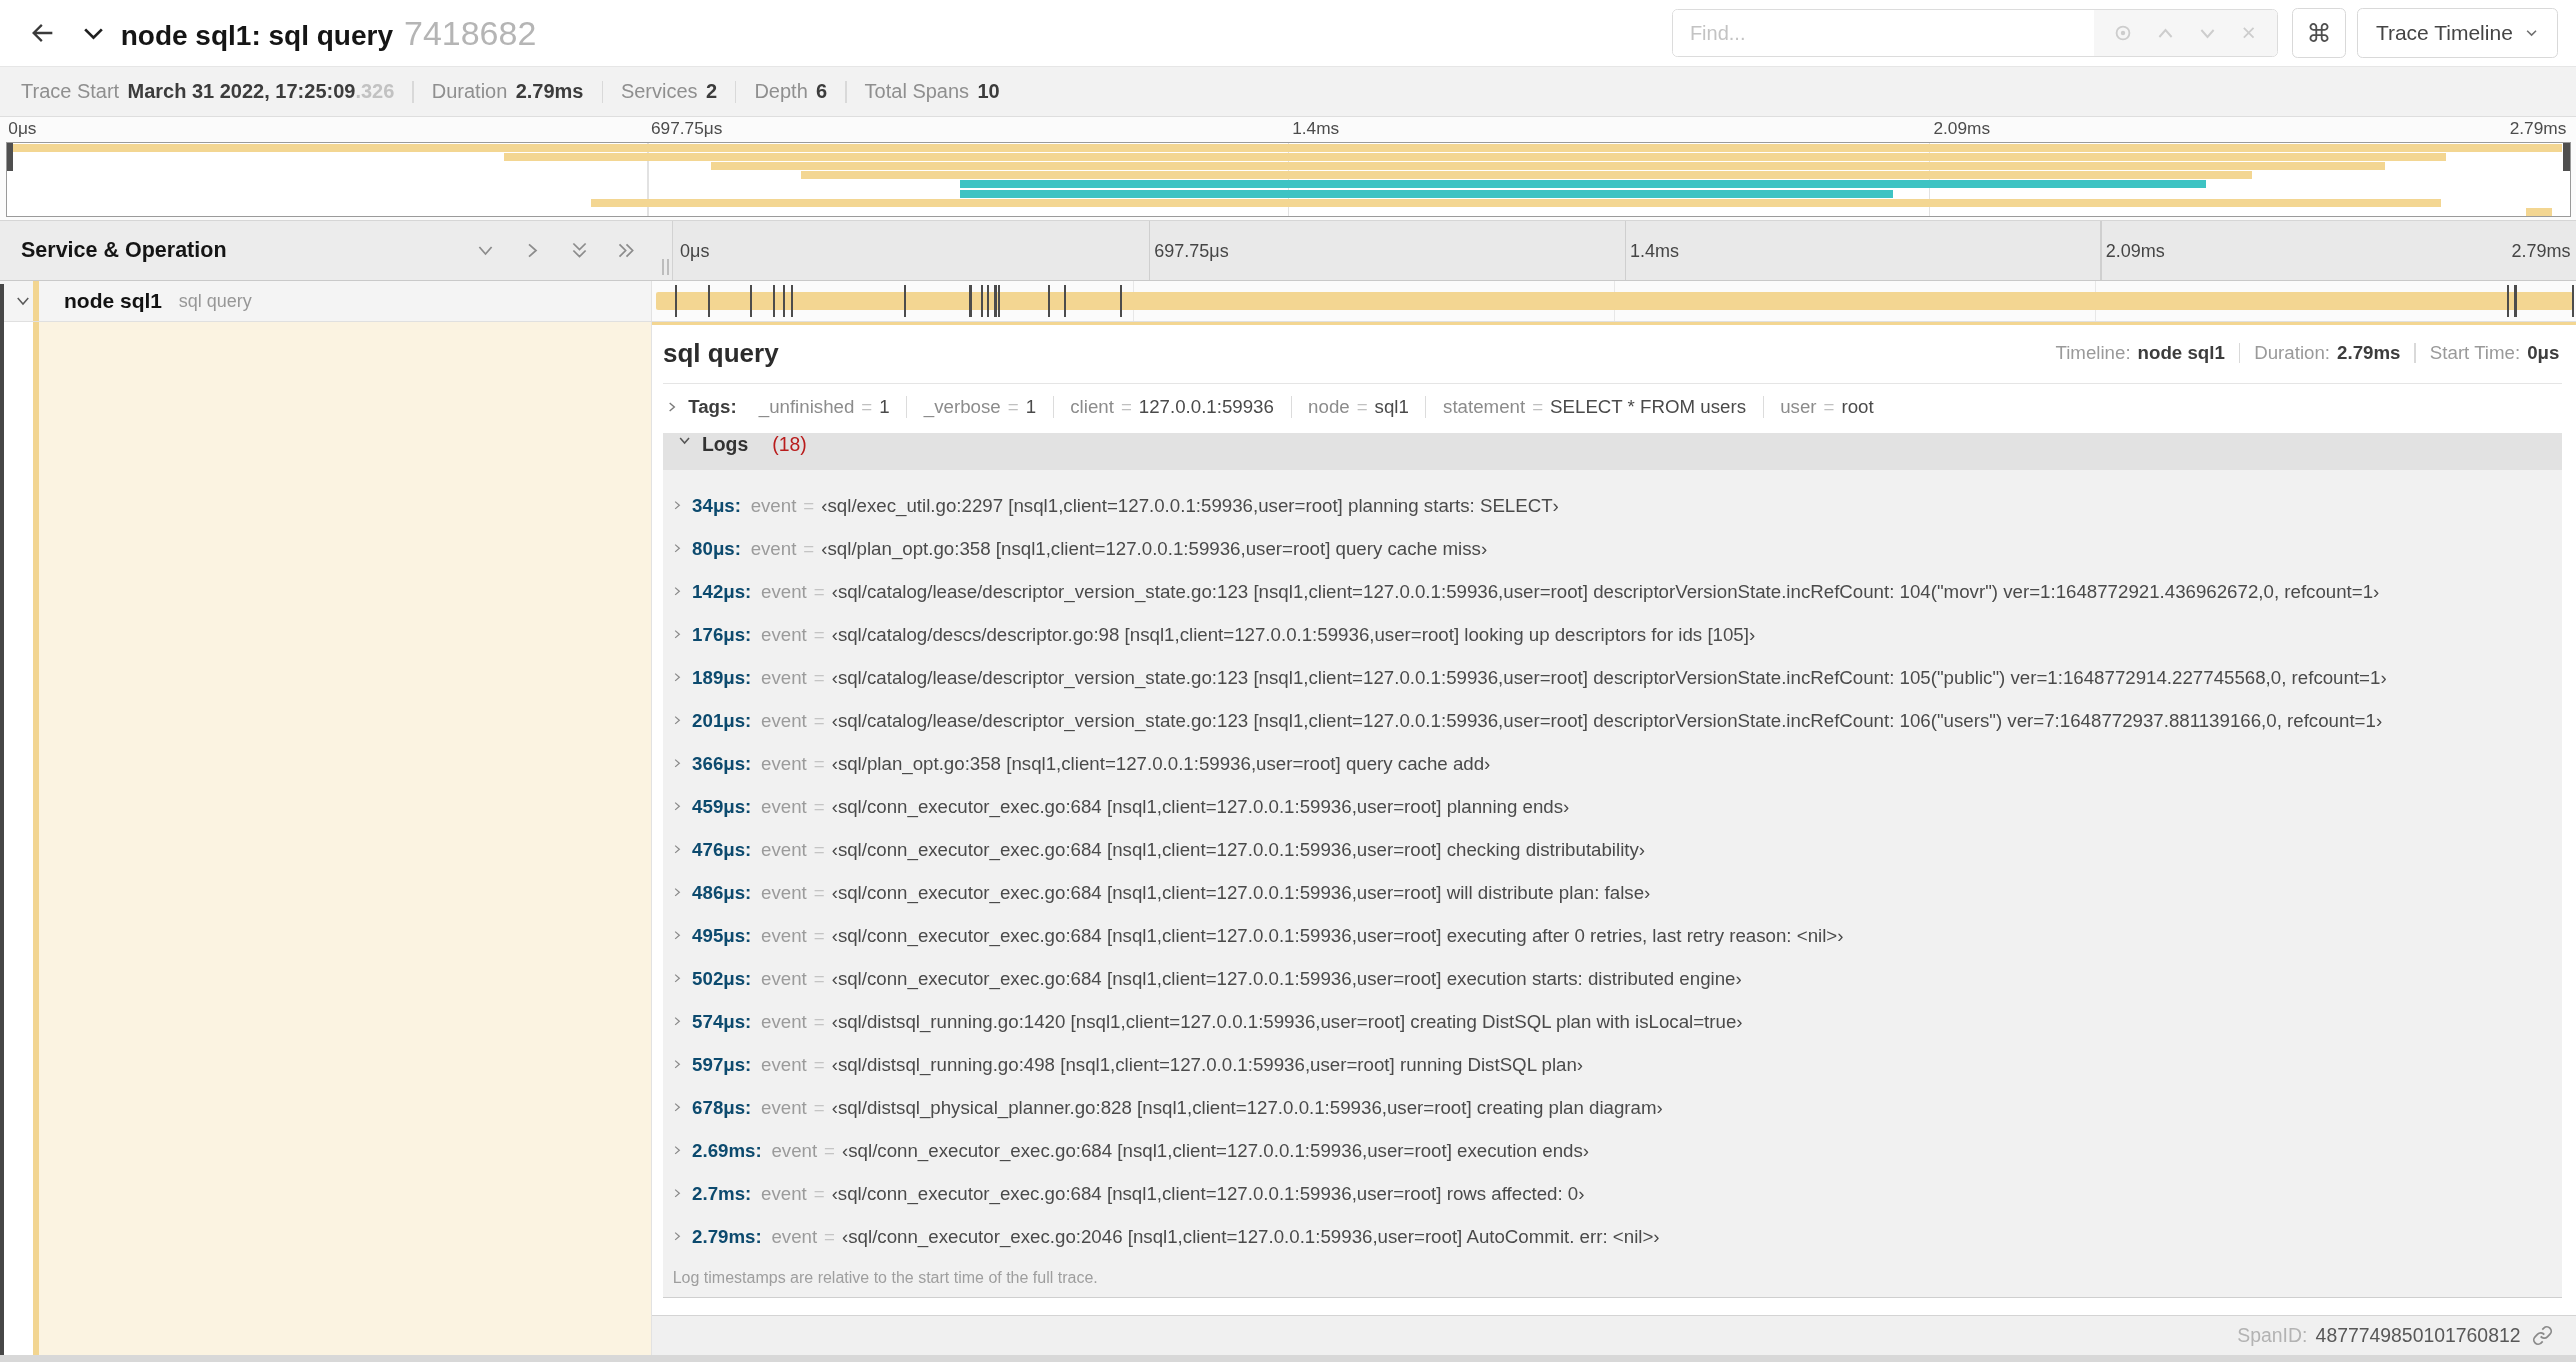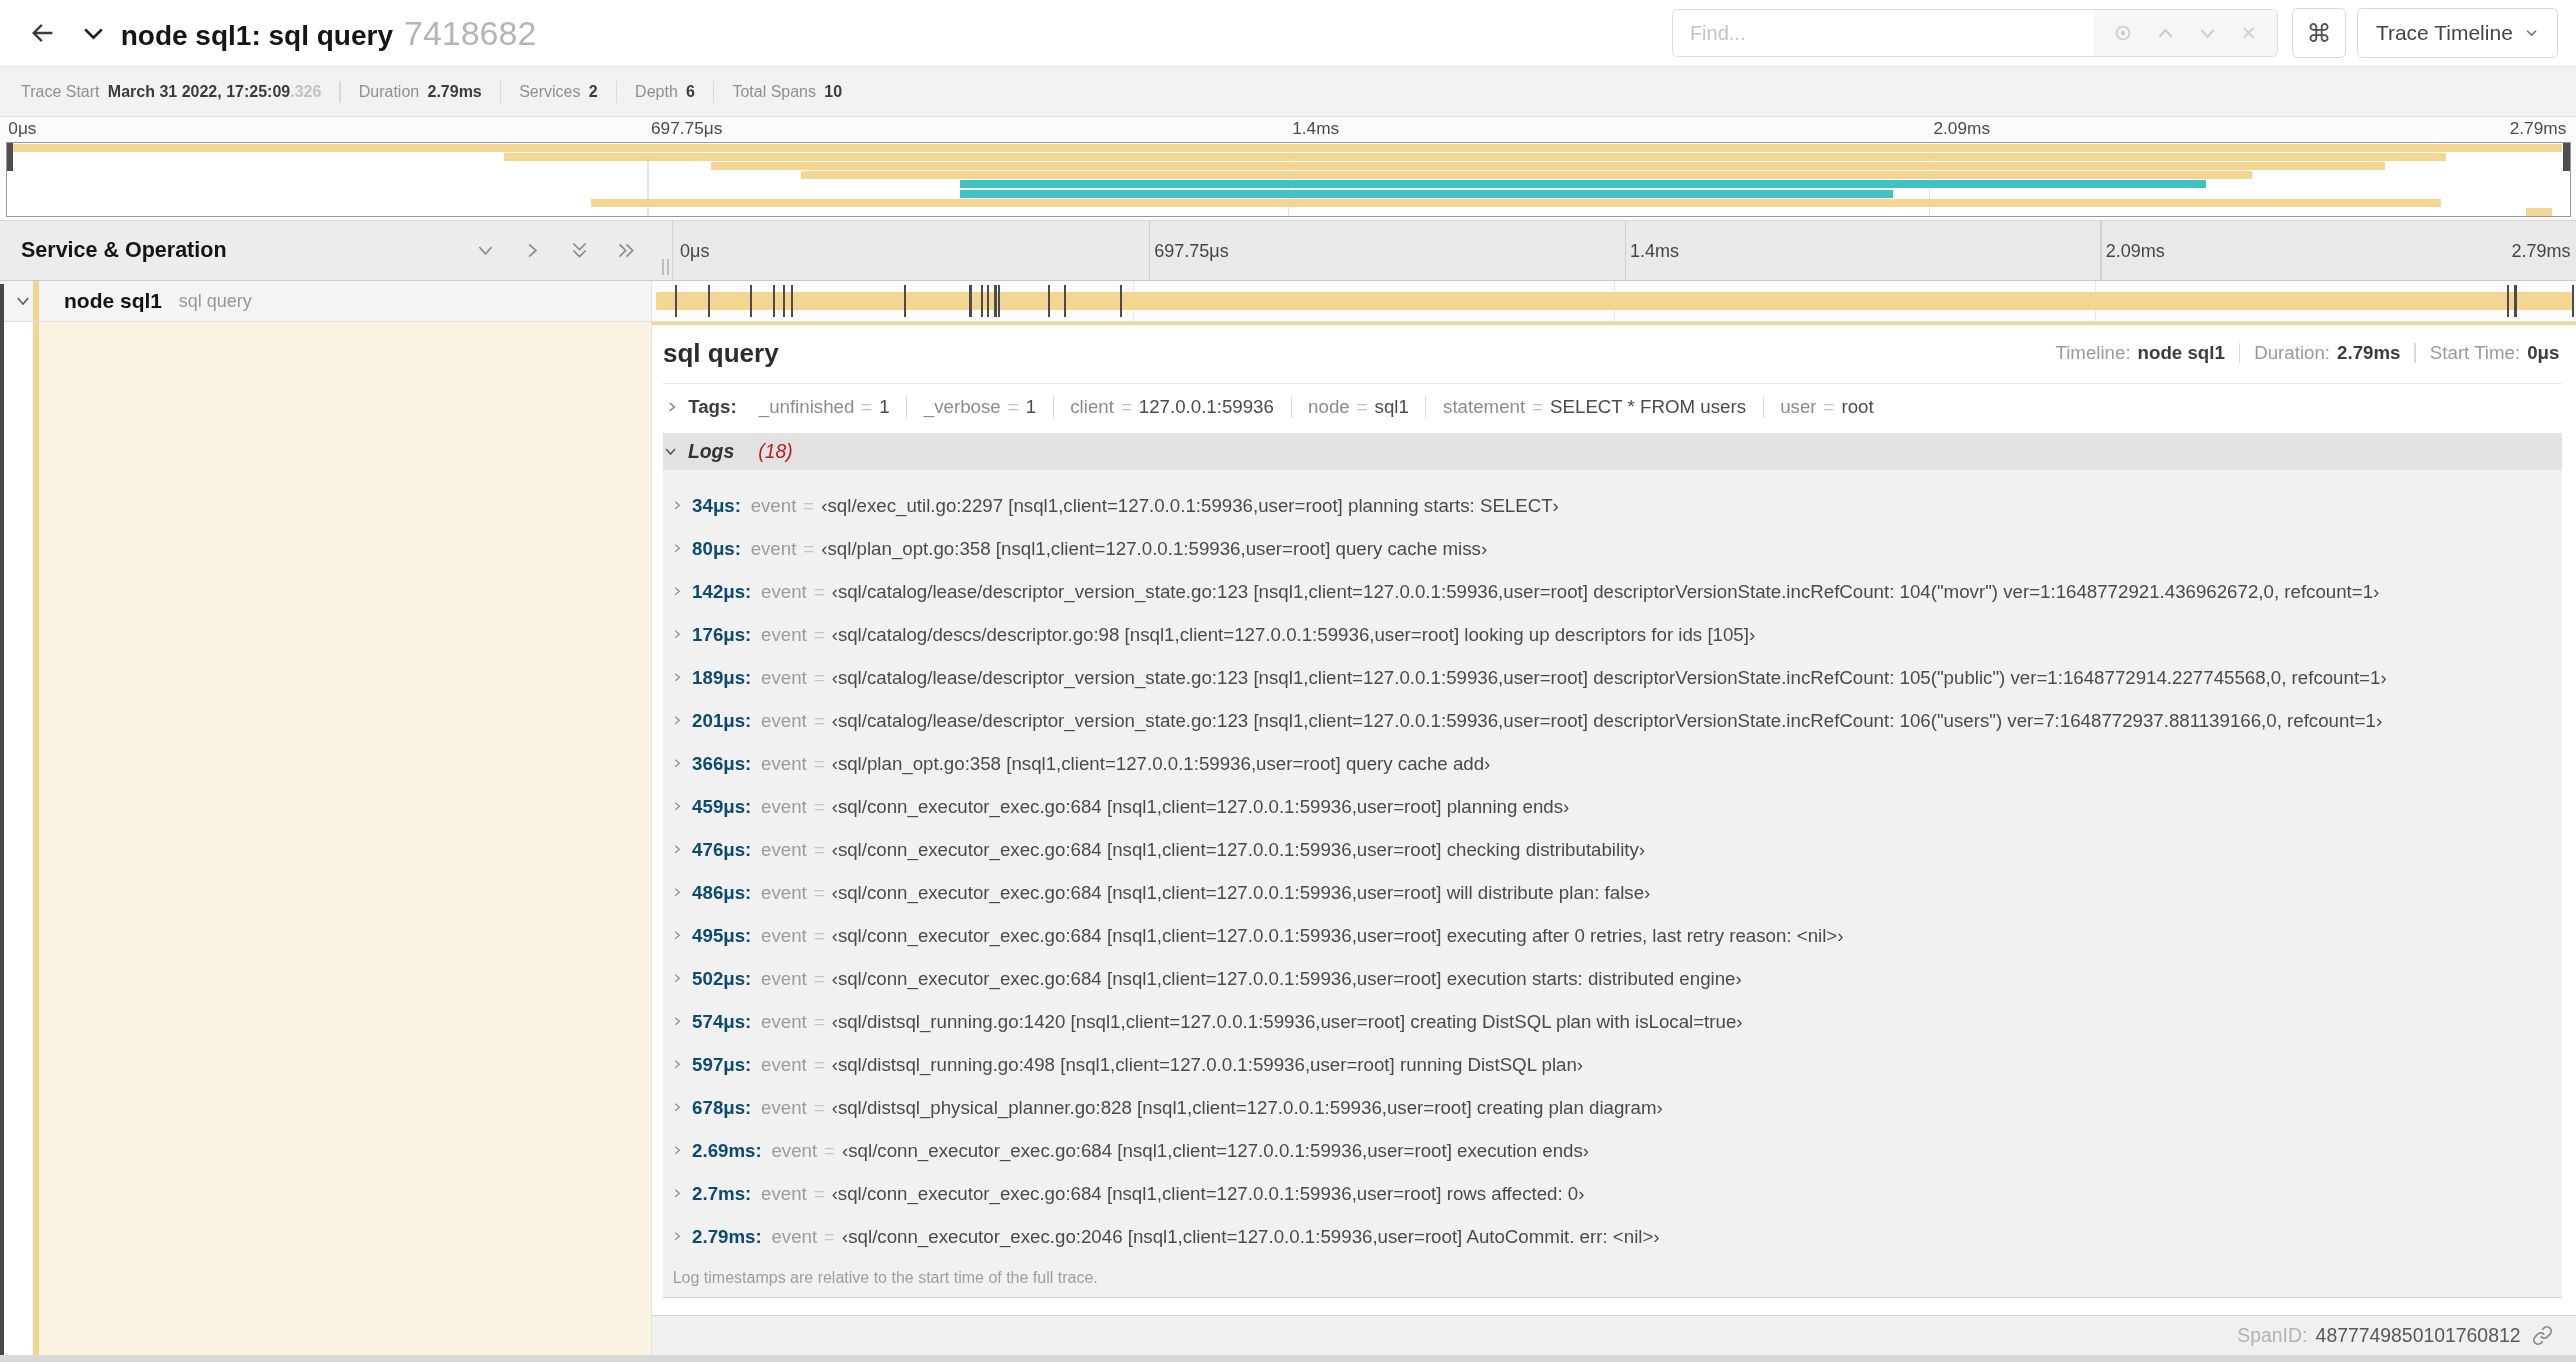--- a/index.html
+++ b/index.html
@@ -22,21 +22,21 @@
   .find-tools{display:flex;align-items:center;gap:21px;padding:0 18px;background:#f6f6f6;color:#cdcdcd;}
   .sq-btn{margin-left:14px;height:50px;min-width:54px;display:flex;align-items:center;justify-content:center;
           background:#fff;border:1.4px solid #d9d9d9;border-radius:5.5px;font-size:25px;color:#4f4f4f;cursor:pointer;}
   .view-btn{margin-left:11px;height:50px;display:flex;align-items:center;gap:11px;padding:0 18px;
             background:#fff;border:1.4px solid #d9d9d9;border-radius:5.5px;font-size:21px;color:#454545;cursor:pointer;
             font-family:inherit;white-space:nowrap;}
   .view-btn .caret{color:#6f6f6f;}
 
   
   .metabar{display:flex;align-items:center;padding:16px 21px;background:#f2f2f2;
-           border-top:0.7px solid #e6e6e6;border-bottom:0.7px solid #dedede;font-size:16px;white-space:nowrap;}
+           border-top:0.7px solid #e6e6e6;border-bottom:0.7px solid #dedede;font-size:20px;white-space:nowrap;}
   .mi{display:flex;align-items:center;}
   .ml{color:#8f8f8f;}
   .mv{color:#3c3c3c;font-weight:700;margin-left:8.3px;}
   .mmuted{color:#c2c2c2;font-weight:700;}
   .vsep{width:1.4px;height:22px;background:#d9d9d9;margin:0 18px;}
 
   
   .minimap{position:relative;background:#fbfbfb;border-bottom:1.4px solid #d6d6d6;}
   .mm-labels{position:absolute;left:5.5px;right:5.5px;top:1.4px;height:21px;font-size:17.3px;color:#4c4c4c;}
   .mm-labels span{position:absolute;top:0;white-space:nowrap;}
@@ -90,21 +90,21 @@
   .tags-line{display:flex;align-items:center;padding:12.5px 0 9.7px 12.5px;font-size:18.7px;white-space:nowrap;overflow:hidden;}
   .tags-chev{color:#7a7a7a;margin-right:9.7px;}
   .tags-label{font-weight:700;color:#3d3d3d;margin-right:5.5px;}
   .tag-item{display:inline-flex;align-items:center;padding:0 16.6px;}
   .tag-item:not(:last-child){border-right:1.4px solid #dcdcdc;}
   .tk{color:#8c8c8c;}
   .teq{color:#c0c0c0;margin:0 7px;}
   .tv{color:#4a4a4a;}
 
   .logs-block{margin:5.5px 14px 0 11px;border-bottom:1.4px solid #cfcfcf;}
-  .logs-head{height:37px;display:flex;align-items:center;background:#e2e2e2;padding-left:0;font-size:19.4px;font-style:italic;}
+  .logs-head{height:37px;display:flex;background:#e2e2e2;padding-left:14px;font-size:19.4px;}
   .logs-chev{color:#565656;margin-right:9.7px;}
   .logs-title{font-weight:700;color:#333;}
   .logs-count{color:#b91c1c;margin-left:24px;}
   .logs-list{background:#f1f1f1;padding-top:14px;}
   .log-row{height:43px;display:flex;align-items:center;padding-left:8.3px;font-size:18.7px;
            white-space:nowrap;overflow:hidden;}
   .lr-chev{color:#8a8a8a;margin-right:8.3px;flex:none;}
   .lt{font-weight:700;color:#0c4a6e;margin-right:9.7px;}
   .lk{color:#9b9b9b;}
   .leq{color:#c4c4c4;margin:0 7px;}

